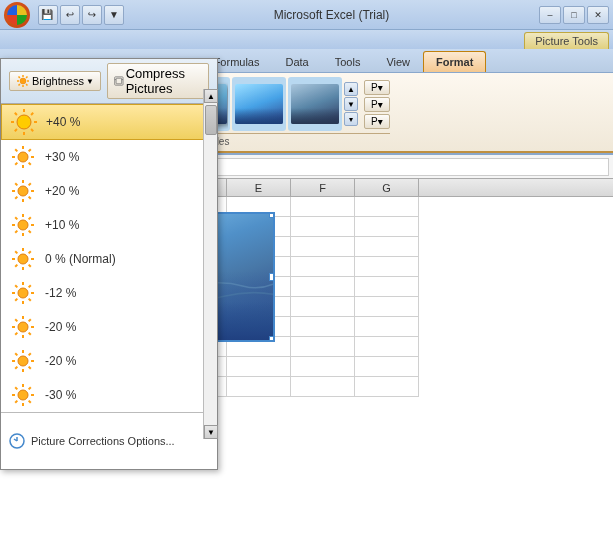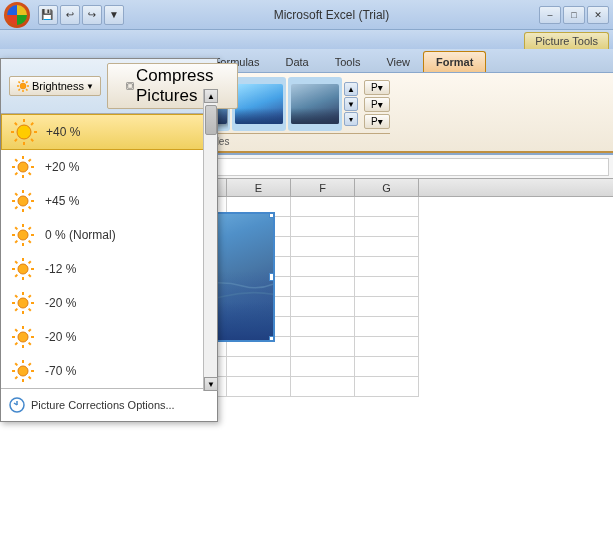--- a/index.html
+++ b/index.html
@@ -258,42 +258,42 @@
     .brightness-header-btn {
       display: flex; align-items: center; gap: 2px;
       padding: 2px 6px;
       background: linear-gradient(to bottom, #fdfcfa, #e8e0d0);
       border: 1px solid #c0b090;
       border-radius: 2px;
       cursor: pointer; font-size: 11px;
     }
     .compress-btn {
       display: flex; align-items: center; gap: 2px;
-      padding: 2px 18px;
+      padding: 2px 6px;
       background: linear-gradient(to bottom, #fdfcfa, #e8e0d0);
       border: 1px solid #c0b090;
       border-radius: 2px;
-      cursor: pointer; font-size: 17px;
+      cursor: pointer; font-size: 13px;
     }
     .brightness-list { overflow-y: auto; }
     .brightness-item {
       display: flex;
       align-items: center;
       padding: 3px 8px;
       cursor: pointer;
       gap: 8px;
     }
     .brightness-item.selected {
       background: linear-gradient(to bottom, #ffe8a0, #f0d060);
       border: 1px solid #d0a020;
     }
     .brightness-label { font-size: 12px; color: #333; }
     .brightness-footer {
       border-top: 1px solid #bbb;
-      padding: 8px 8px;
+      padding: 20px 8px;
       display: flex; align-items: center; gap: 6px;
       cursor: pointer;
       background: white;
     }
     .scrollbar-thumb {
       width: 12px; height: 30px;
       background: linear-gradient(to bottom, #d0d0d0, #b8b8b8);
       border: 1px solid #999;
       border-radius: 2px;
       margin: 2px auto;
@@ -569,35 +569,49 @@
           <line x1="22" y1="14" x2="25" y2="14" stroke="#ffa010" stroke-width="2"></line>
           <line x1="19.65685424949238" y1="19.65685424949238" x2="21.77817459305202" y2="21.77817459305202" stroke="#ffa010" stroke-width="2"></line>
           <line x1="14" y1="22" x2="14" y2="25" stroke="#ffa010" stroke-width="2"></line>
           <line x1="8.34314575050762" y1="19.65685424949238" x2="6.221825406947978" y2="21.77817459305202" stroke="#ffa010" stroke-width="2"></line>
           <line x1="6" y1="14.000000000000002" x2="3" y2="14.000000000000002" stroke="#ffa010" stroke-width="2"></line>
           <line x1="8.343145750507619" y1="8.34314575050762" x2="6.221825406947976" y2="6.221825406947978" stroke="#ffa010" stroke-width="2"></line>
           <line x1="13.999999999999998" y1="6" x2="13.999999999999998" y2="3" stroke="#ffa010" stroke-width="2"></line>
           <line x1="19.65685424949238" y1="8.343145750507619" x2="21.77817459305202" y2="6.221825406947976" stroke="#ffa010" stroke-width="2"></line>
           <circle cx="14" cy="14" r="5" fill="#ffb020" stroke="#e08010" stroke-width="1"></circle>
         </svg>
+        <span class="brightness-label">+30 %</span>
+      </div>
+      <div class="brightness-item">
+        <svg width="28" height="28" viewBox="0 0 28 28">
+          <line x1="22" y1="14" x2="25" y2="14" stroke="#ffa010" stroke-width="2"></line>
+          <line x1="19.65685424949238" y1="19.65685424949238" x2="21.77817459305202" y2="21.77817459305202" stroke="#ffa010" stroke-width="2"></line>
+          <line x1="14" y1="22" x2="14" y2="25" stroke="#ffa010" stroke-width="2"></line>
+          <line x1="8.34314575050762" y1="19.65685424949238" x2="6.221825406947978" y2="21.77817459305202" stroke="#ffa010" stroke-width="2"></line>
+          <line x1="6" y1="14.000000000000002" x2="3" y2="14.000000000000002" stroke="#ffa010" stroke-width="2"></line>
+          <line x1="8.343145750507619" y1="8.34314575050762" x2="6.221825406947976" y2="6.221825406947978" stroke="#ffa010" stroke-width="2"></line>
+          <line x1="13.999999999999998" y1="6" x2="13.999999999999998" y2="3" stroke="#ffa010" stroke-width="2"></line>
+          <line x1="19.65685424949238" y1="8.343145750507619" x2="21.77817459305202" y2="6.221825406947976" stroke="#ffa010" stroke-width="2"></line>
+          <circle cx="14" cy="14" r="5" fill="#ffb020" stroke="#e08010" stroke-width="1"></circle>
+        </svg>
         <span class="brightness-label">+20 %</span>
       </div>
       <div class="brightness-item">
         <svg width="28" height="28" viewBox="0 0 28 28">
           <line x1="22" y1="14" x2="25" y2="14" stroke="#ffa010" stroke-width="2"></line>
           <line x1="19.65685424949238" y1="19.65685424949238" x2="21.77817459305202" y2="21.77817459305202" stroke="#ffa010" stroke-width="2"></line>
           <line x1="14" y1="22" x2="14" y2="25" stroke="#ffa010" stroke-width="2"></line>
           <line x1="8.34314575050762" y1="19.65685424949238" x2="6.221825406947978" y2="21.77817459305202" stroke="#ffa010" stroke-width="2"></line>
           <line x1="6" y1="14.000000000000002" x2="3" y2="14.000000000000002" stroke="#ffa010" stroke-width="2"></line>
           <line x1="8.343145750507619" y1="8.34314575050762" x2="6.221825406947976" y2="6.221825406947978" stroke="#ffa010" stroke-width="2"></line>
           <line x1="13.999999999999998" y1="6" x2="13.999999999999998" y2="3" stroke="#ffa010" stroke-width="2"></line>
           <line x1="19.65685424949238" y1="8.343145750507619" x2="21.77817459305202" y2="6.221825406947976" stroke="#ffa010" stroke-width="2"></line>
           <circle cx="14" cy="14" r="5" fill="#ffb020" stroke="#e08010" stroke-width="1"></circle>
         </svg>
-        <span class="brightness-label">+45 %</span>
+        <span class="brightness-label">+10 %</span>
       </div>
       <div class="brightness-item">
         <svg width="28" height="28" viewBox="0 0 28 28">
           <line x1="22" y1="14" x2="25" y2="14" stroke="#ffa010" stroke-width="2"></line>
           <line x1="19.65685424949238" y1="19.65685424949238" x2="21.77817459305202" y2="21.77817459305202" stroke="#ffa010" stroke-width="2"></line>
           <line x1="14" y1="22" x2="14" y2="25" stroke="#ffa010" stroke-width="2"></line>
           <line x1="8.34314575050762" y1="19.65685424949238" x2="6.221825406947978" y2="21.77817459305202" stroke="#ffa010" stroke-width="2"></line>
           <line x1="6" y1="14.000000000000002" x2="3" y2="14.000000000000002" stroke="#ffa010" stroke-width="2"></line>
           <line x1="8.343145750507619" y1="8.34314575050762" x2="6.221825406947976" y2="6.221825406947978" stroke="#ffa010" stroke-width="2"></line>
           <line x1="13.999999999999998" y1="6" x2="13.999999999999998" y2="3" stroke="#ffa010" stroke-width="2"></line>
@@ -653,21 +667,21 @@
           <line x1="22" y1="14" x2="25" y2="14" stroke="#ffa010" stroke-width="2"></line>
           <line x1="19.65685424949238" y1="19.65685424949238" x2="21.77817459305202" y2="21.77817459305202" stroke="#ffa010" stroke-width="2"></line>
           <line x1="14" y1="22" x2="14" y2="25" stroke="#ffa010" stroke-width="2"></line>
           <line x1="8.34314575050762" y1="19.65685424949238" x2="6.221825406947978" y2="21.77817459305202" stroke="#ffa010" stroke-width="2"></line>
           <line x1="6" y1="14.000000000000002" x2="3" y2="14.000000000000002" stroke="#ffa010" stroke-width="2"></line>
           <line x1="8.343145750507619" y1="8.34314575050762" x2="6.221825406947976" y2="6.221825406947978" stroke="#ffa010" stroke-width="2"></line>
           <line x1="13.999999999999998" y1="6" x2="13.999999999999998" y2="3" stroke="#ffa010" stroke-width="2"></line>
           <line x1="19.65685424949238" y1="8.343145750507619" x2="21.77817459305202" y2="6.221825406947976" stroke="#ffa010" stroke-width="2"></line>
           <circle cx="14" cy="14" r="5" fill="#ffb020" stroke="#e08010" stroke-width="1"></circle>
         </svg>
-        <span class="brightness-label">-70 %</span>
+        <span class="brightness-label">-30 %</span>
       </div>
     </div>
 
   <div style="position:absolute; right:0; top:30px; bottom:30px; width:14px; background:#f0f0f0; border-left:1px solid #bbb;">
     <div class="scrollbar-arrow">▲</div>
     <div class="scrollbar-thumb"></div>
     <div class="scrollbar-arrow" style="position:absolute;bottom:0;">▼</div>
   </div>
 
   <div class="brightness-footer">

